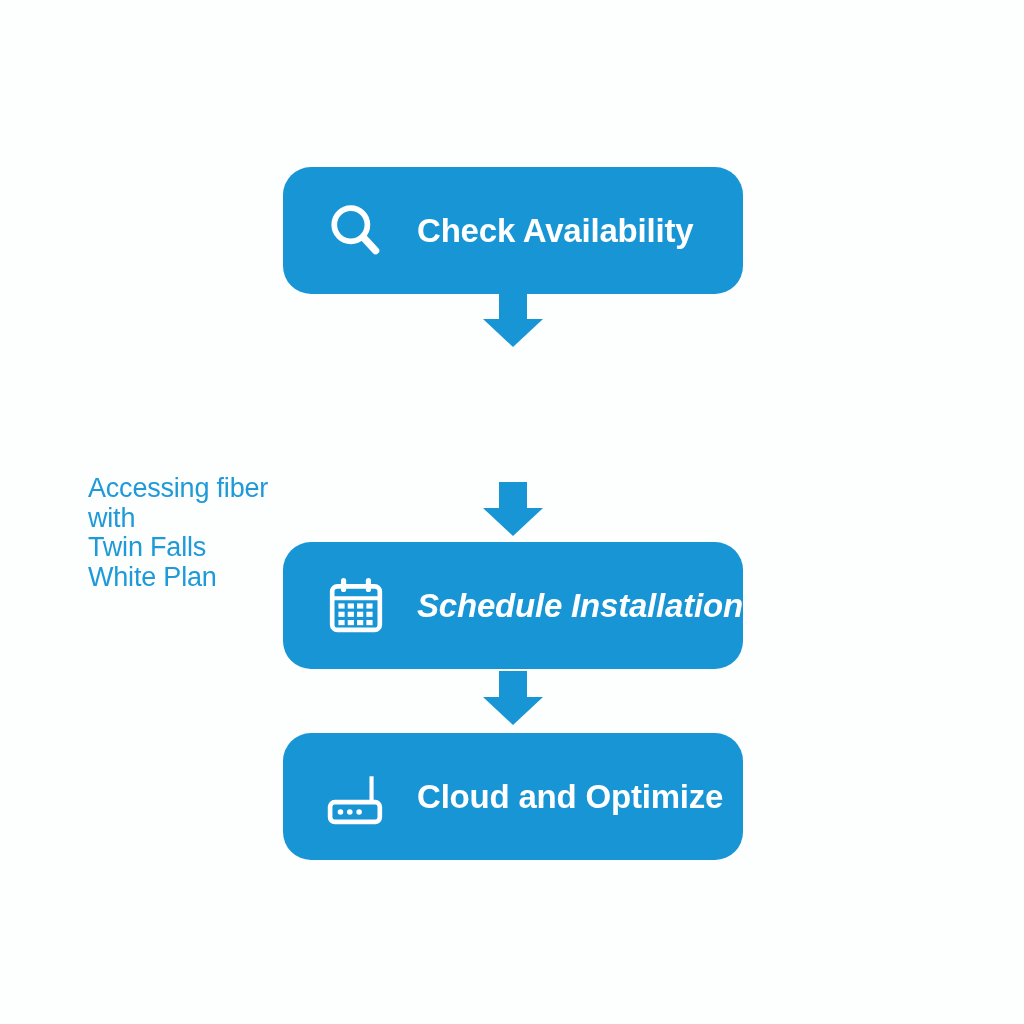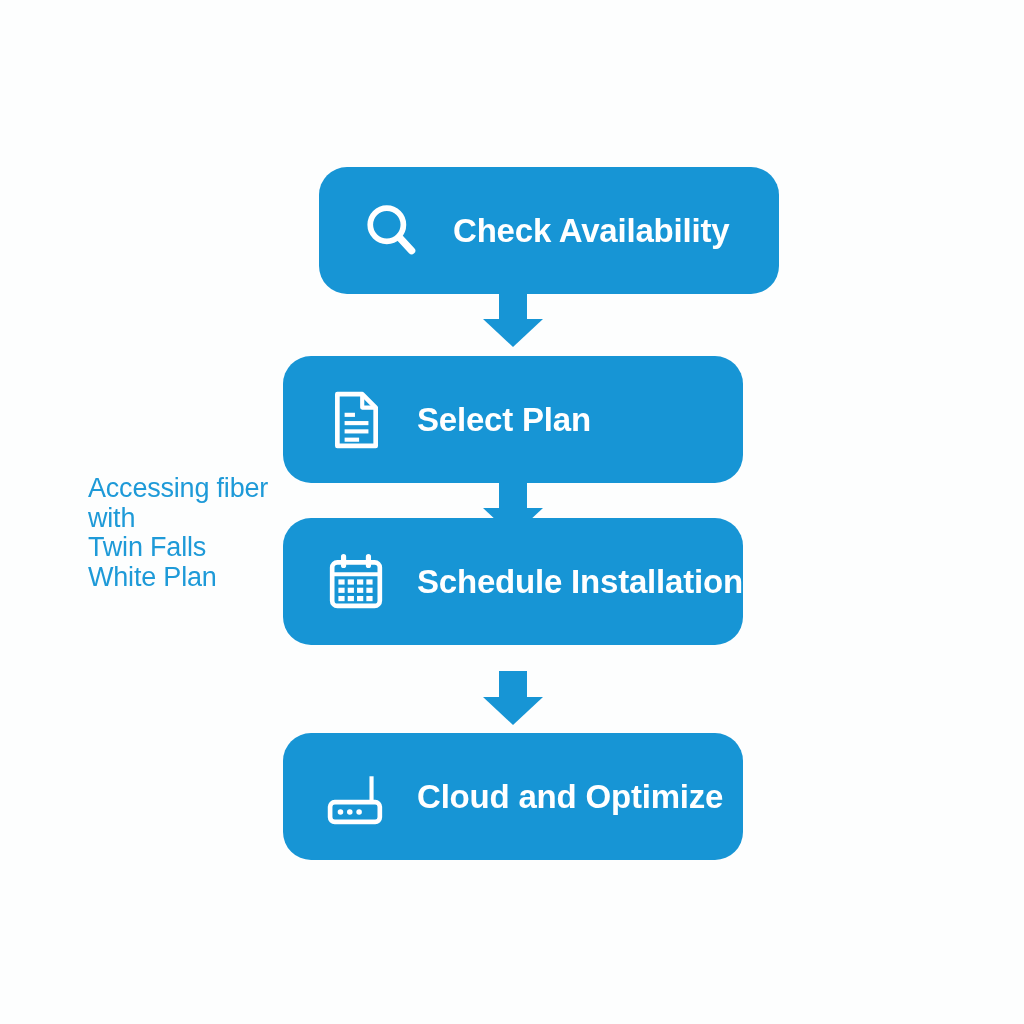--- a/index.html
+++ b/index.html
@@ -32,23 +32,23 @@
   .step {
     position: absolute;
     left: 283px;
     width: 460px;
     height: 127px;
     background: var(--accent);
     border-radius: 28px;
     display: flex;
     align-items: center;
   }
-  .step-1 { top: 167px; margin-left: 36px; }
+  .step-1 { top: 167px; }
   .step-2 { top: 356px; }
-  .step-3 { top: 518px; }
+  .step-3 { top: 542px; font-style: italic; }
   .step-4 { top: 733px; }
   .step .icon {
     position: absolute;
     left: 44px;
     top: 50%;
     transform: translateY(-50%);
     width: 58px;
     height: 58px;
     display: flex;
     align-items: center;
@@ -108,33 +108,20 @@
       </svg>
     </span>
     <span class="label">Check Availability</span>
   </section>
 
   <div class="arrow arrow-1">
     <div class="stem"></div>
     <div class="head"></div>
   </div>
 
-  <section class="step step-2">
-    <span class="icon">
-      <svg viewBox="0 0 56 56" xmlns="http://www.w3.org/2000/svg">
-        <path d="M10 3 H34 L47 16 V53 H10 Z" fill="none" stroke="#ffffff" stroke-width="4.5" stroke-linejoin="round"></path>
-        <path d="M34 3 V16 H47" fill="none" stroke="#ffffff" stroke-width="4" stroke-linejoin="round"></path>
-        <line x1="17" y1="23" x2="27" y2="23" stroke="#ffffff" stroke-width="4"></line>
-        <line x1="17" y1="31" x2="40" y2="31" stroke="#ffffff" stroke-width="4"></line>
-        <line x1="17" y1="39" x2="40" y2="39" stroke="#ffffff" stroke-width="4"></line>
-        <line x1="17" y1="47" x2="31" y2="47" stroke="#ffffff" stroke-width="4"></line>
-      </svg>
-    </span>
-    <span class="label">Select Plan</span>
-  </section>
 
   <div class="arrow arrow-2">
     <div class="stem"></div>
     <div class="head"></div>
   </div>
 
   <section class="step step-3">
     <span class="icon">
       <svg viewBox="0 0 56 56" xmlns="http://www.w3.org/2000/svg">
         <rect x="5" y="9" width="46" height="42" rx="5" fill="none" stroke="#ffffff" stroke-width="4.5"></rect>

